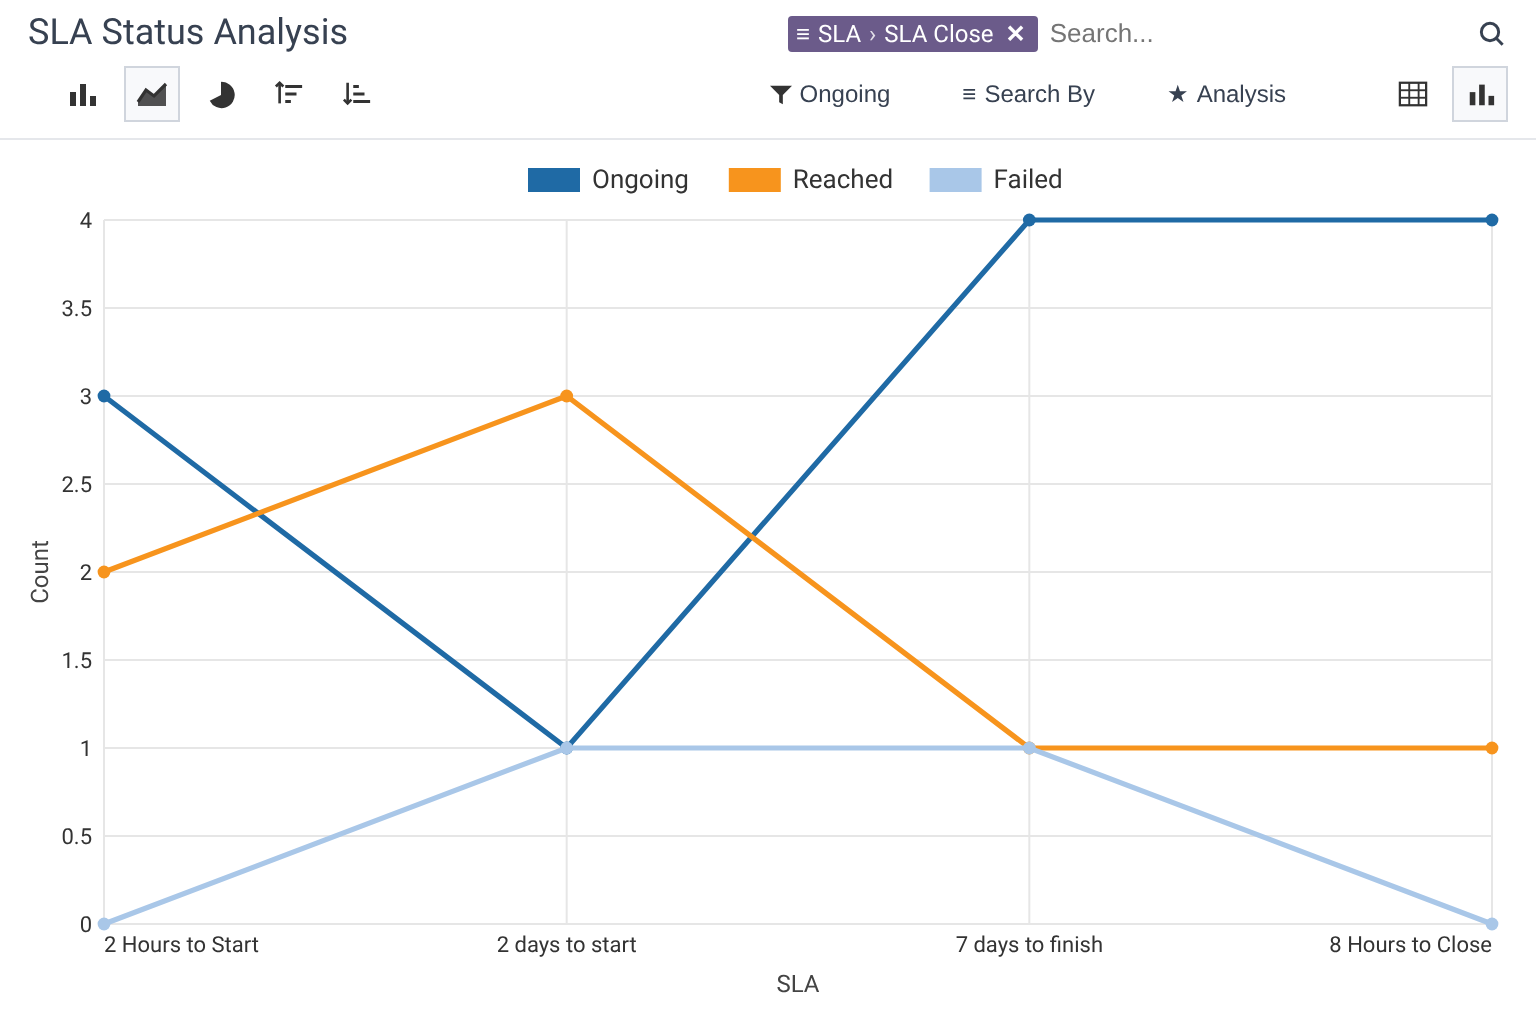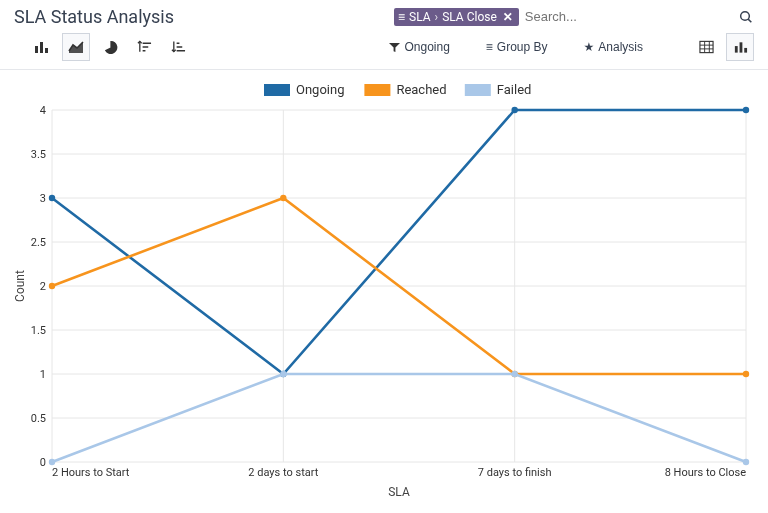--- a/index.html
+++ b/index.html
@@ -94,21 +94,21 @@
 
   <div class="filter-group">
     <button class="btn">
       <svg width="11" height="11" viewBox="0 0 12 12">
           <polygon points="0,1 12,1 7,6 7,11 5,10 5,6" fill="#333"></polygon>
         </svg>
       <span>Ongoing</span>
     </button>
     <button class="btn">
       <span>≡</span>
-      <span>Group By</span>
+      <span>Search By</span>
     </button>
     <button class="btn">
       <span>★</span>
       <span>Analysis</span>
     </button>
   </div>
 
   <div class="right-views">
     <button class="icon-btn">
       <svg width="15" height="14" viewBox="0 0 16 14">

